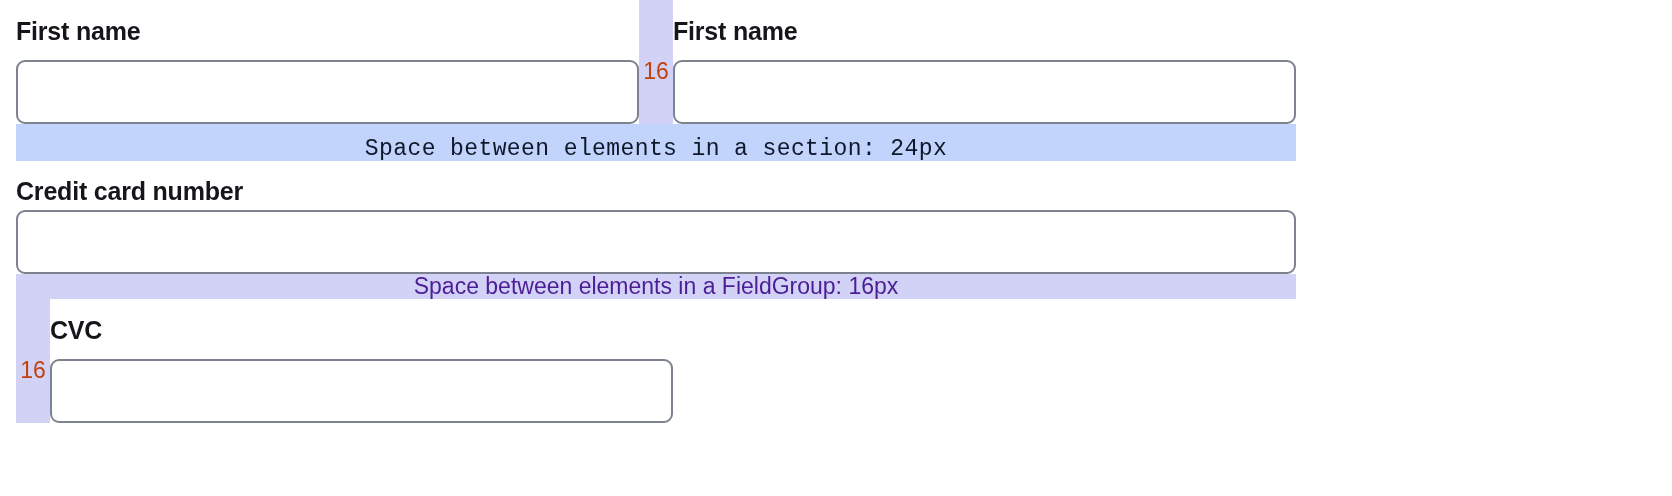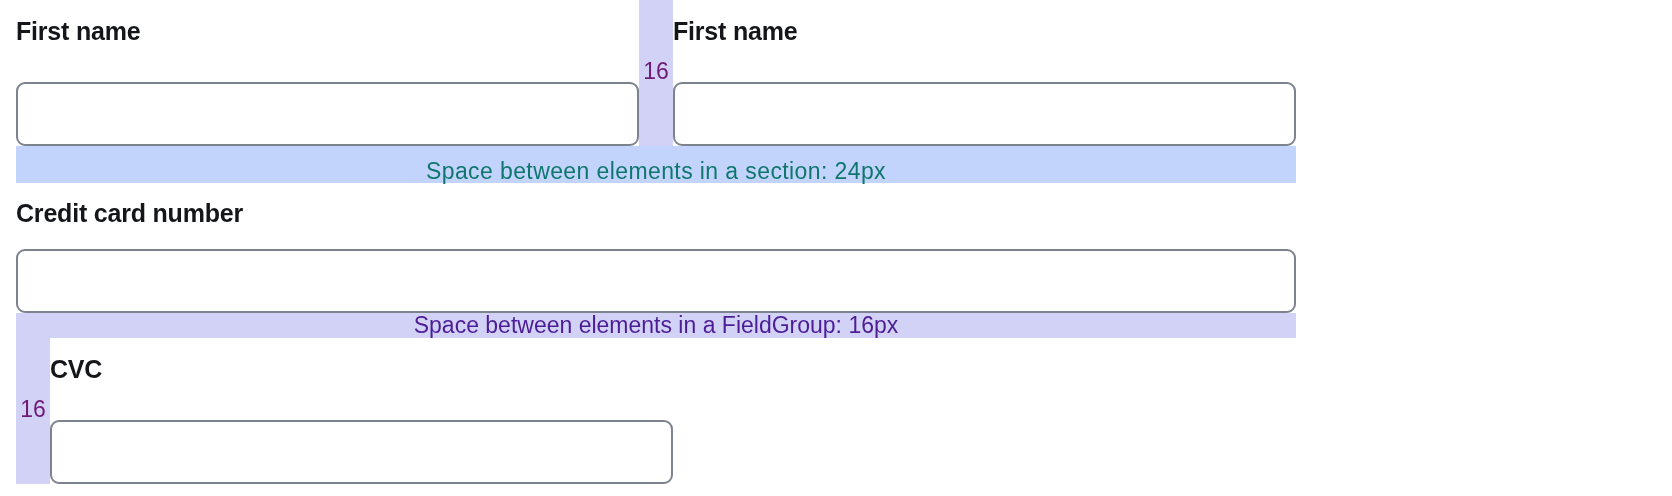--- a/index.html
+++ b/index.html
@@ -33,21 +33,20 @@
   
   .field-row {
     display: flex;
     align-items: stretch;
     width: 100%;
   }
   .field-col {
     display: flex;
     flex-direction: column;
     flex: 0 0 auto;
-    gap: 22px;
   }
   .field-col.left  { width: 623px; }
   .field-col.right { width: 623px; }
 
   .field-label {
     font-size: 25px;
     font-weight: bold;
     color: #14161a;
     line-height: 1;
     letter-spacing: -0.2px;
@@ -81,61 +80,61 @@
     justify-content: center;
   }
   .gap-v-label {
     position: absolute;
     top: 60px;
     left: 0;
     width: 34px;
     text-align: center;
     font-size: 23px;
     line-height: 1;
-    color: #701a75;
+    color: #c2410c;
     font-family: "Liberation Sans", sans-serif;
   }
 
   
   .gap-h {
     width: 1280px;
     box-sizing: border-box;
     display: flex;
     align-items: center;
     justify-content: center;
   }
   .gap-h.section {
     height: 37px;
     background: #c2d4fb;
   }
   .gap-h.section .gap-h-label {
-    font-family: Liberation Sans, sans-serif;
+    font-family: Liberation Mono, monospace;
     font-size: 23px;
-    color: #0f766e;
+    color: #0f172a;
     letter-spacing: 0.4px;
     white-space: nowrap;
     margin-top: 13px;
   }
   .gap-h.fieldgroup {
     height: 25px;
     background: #d2d2f7;
   }
   .gap-h.fieldgroup .gap-h-label {
     font-family: "Liberation Sans", sans-serif;
     font-size: 23px;
     color: #4c1d95;
     white-space: nowrap;
   }
 
   
   .field-block { width: 1280px; }
   .field-block .field-input { width: 100%; }
 
   
-  .label-cc { padding-top: 18px; padding-bottom: 23px; }
+  .label-cc { padding-top: 18px; padding-bottom: 6px; }
 </style>
 </head>
 <body>
 
 <div class="page">
   <div class="content">
 
     <div class="field-row">
 
       <div class="field-col left">

